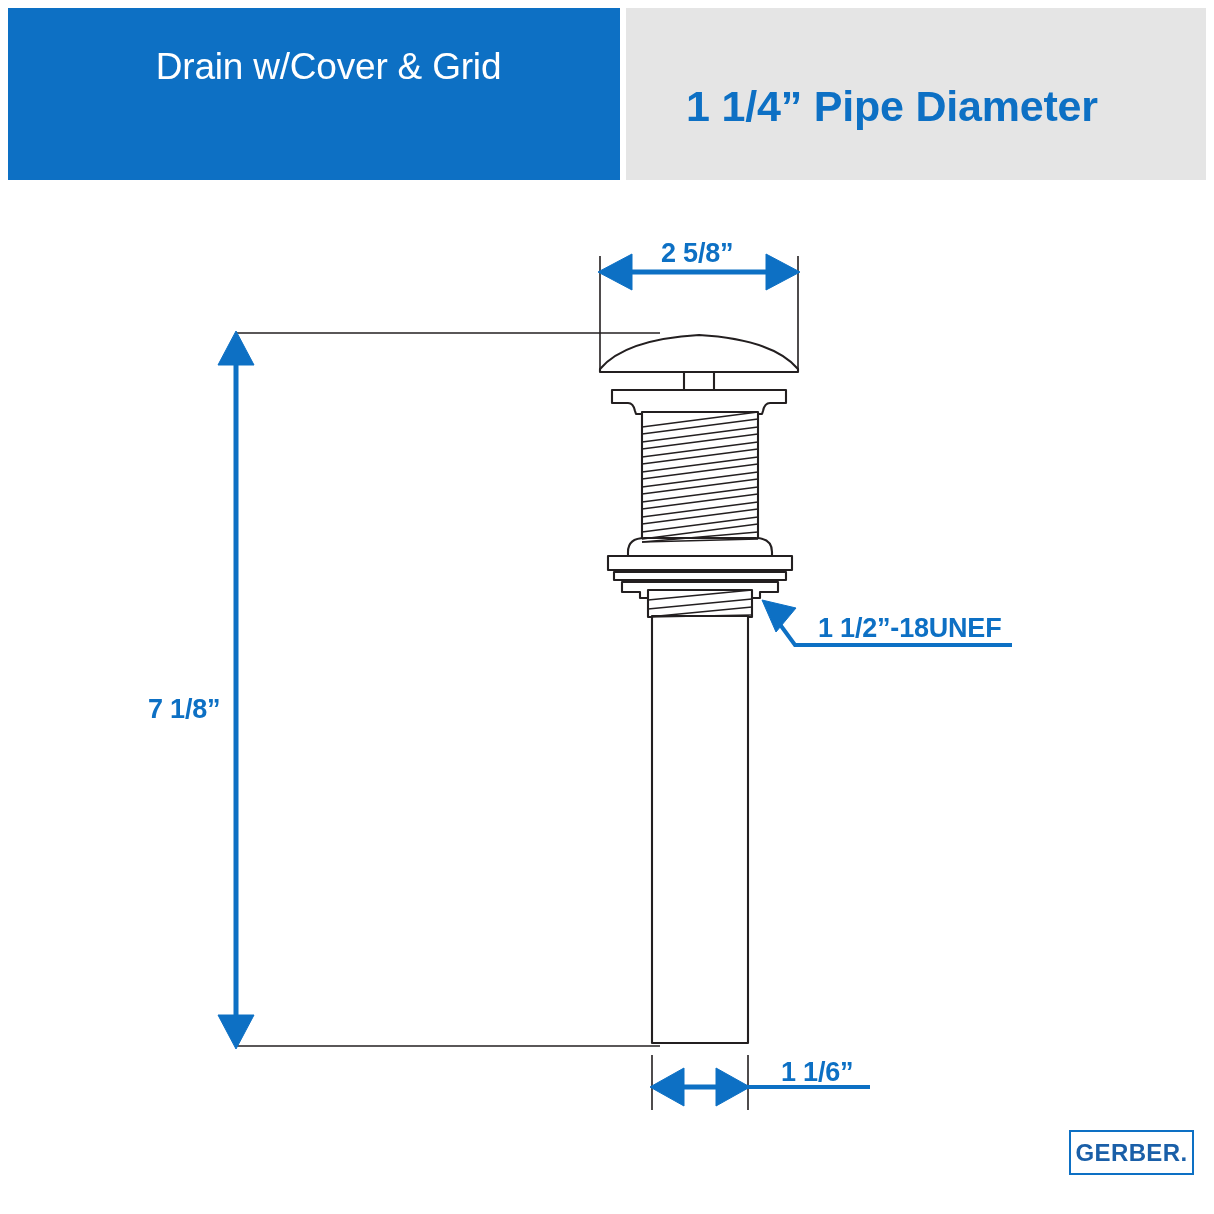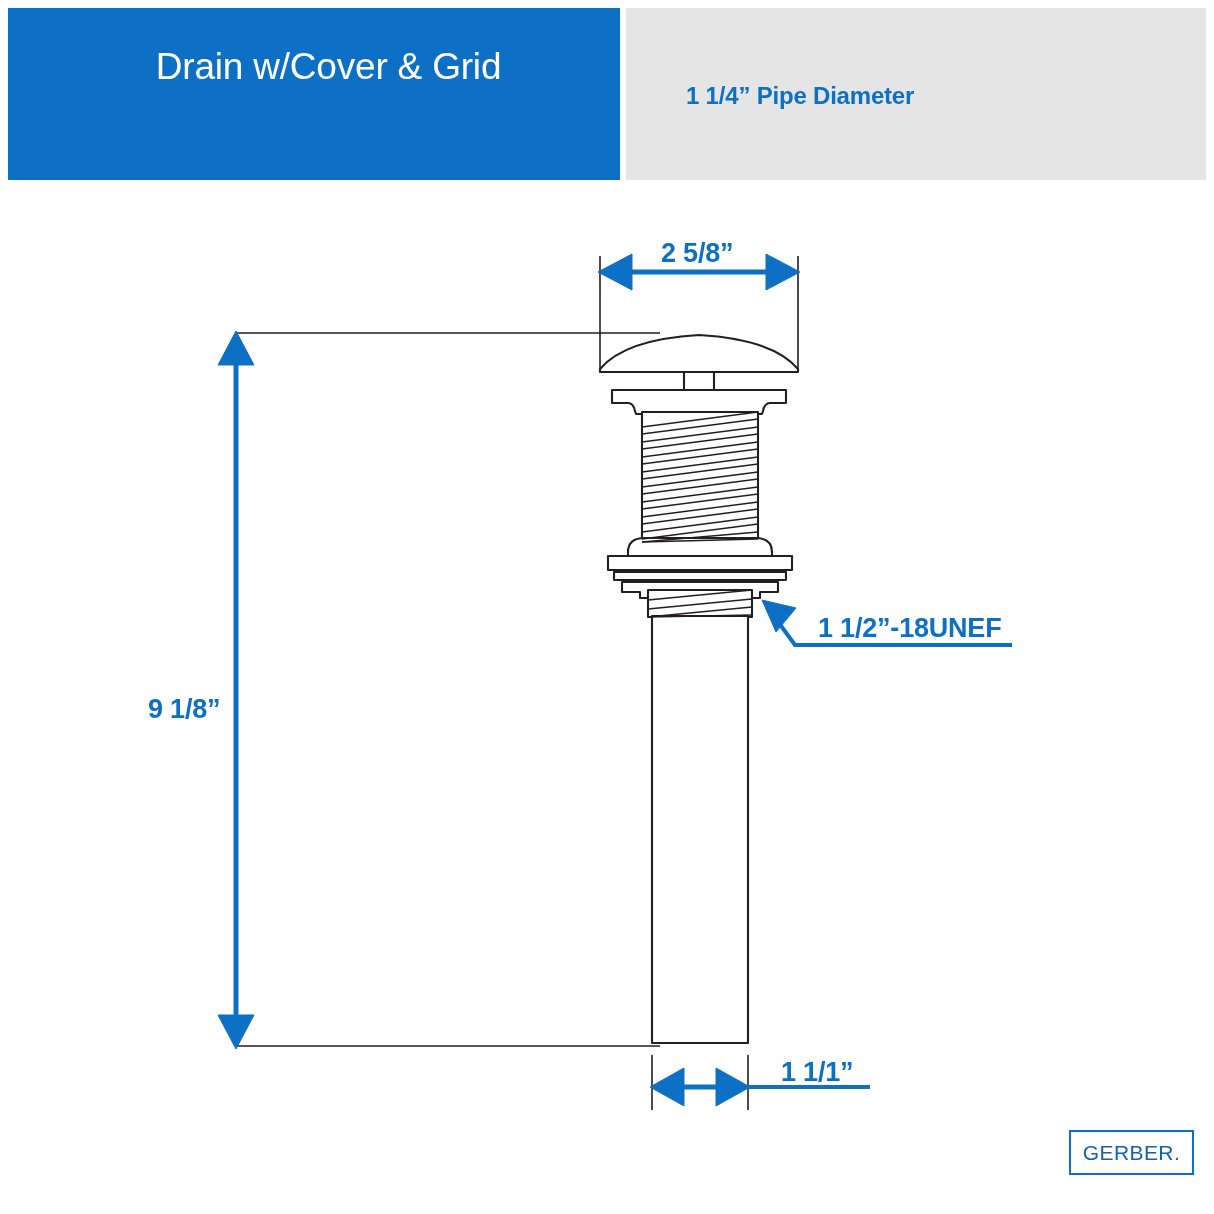--- a/index.html
+++ b/index.html
@@ -28,38 +28,38 @@
     text-align:center;
   }
   .hdr-gray{
     position:absolute;left:626px;top:8px;width:580px;height:172px;
     background:#e5e5e5;
     box-sizing:border-box;
   }
   .hdr-gray .t{
     position:absolute;left:60px;top:74px;
     color:#0d70c4;
-    font-size:24px;
+    font-size:43px;
     font-weight:bold;
     letter-spacing:-0.2px;
   }
 
   
   #drawing{position:absolute;left:0;top:0;width:1214px;height:1214px;}
 
   
   .logo-box{
     position:absolute;left:1069px;top:1130px;width:125px;height:45px;
     border:2px solid #0d70c4;
     box-sizing:border-box;
   }
   .logo-box .lt{
     position:absolute;left:0;top:0;width:100%;height:100%;
     display:flex;align-items:center;justify-content:center;
-    color:#1a5fa8;font-size:21px;font-weight:normal;letter-spacing:0.4px;
+    color:#1a5fa8;font-size:24px;font-weight:bold;letter-spacing:0.4px;
   }
 
   
   .dim{
     position:absolute;color:#0d70c4;font-size:27px;font-weight:bold;
     white-space:nowrap;letter-spacing:-0.2px;
   }
   .dim-top{left:661px;top:238px;}
   .dim-left{left:148px;top:694px;}
   .dim-thread{left:818px;top:613px;text-align:right;}
@@ -172,21 +172,21 @@
         <line x1="660" y1="1087" x2="740" y2="1087" stroke-width="5"></line>
         <line x1="740" y1="1087" x2="870" y2="1087" stroke-width="4"></line>
         <polygon points="650,1087 684,1068 684,1106"></polygon>
         <polygon points="750,1087 716,1068 716,1106"></polygon>
       </g>
 
     </g>
   </svg>
 
   <div class="dim dim-top">2 5/8”</div>
-  <div class="dim dim-left">9 1/8”</div>
+  <div class="dim dim-left">7 1/8”</div>
   <div class="dim dim-thread">1 1/2”-18UNEF</div>
-  <div class="dim dim-bot">1 1/1”</div>
+  <div class="dim dim-bot">1 1/6”</div>
 
   <div class="logo-box">
     <div class="lt">GERBER.</div>
   </div>
 
 </div>
 
 </body></html>

